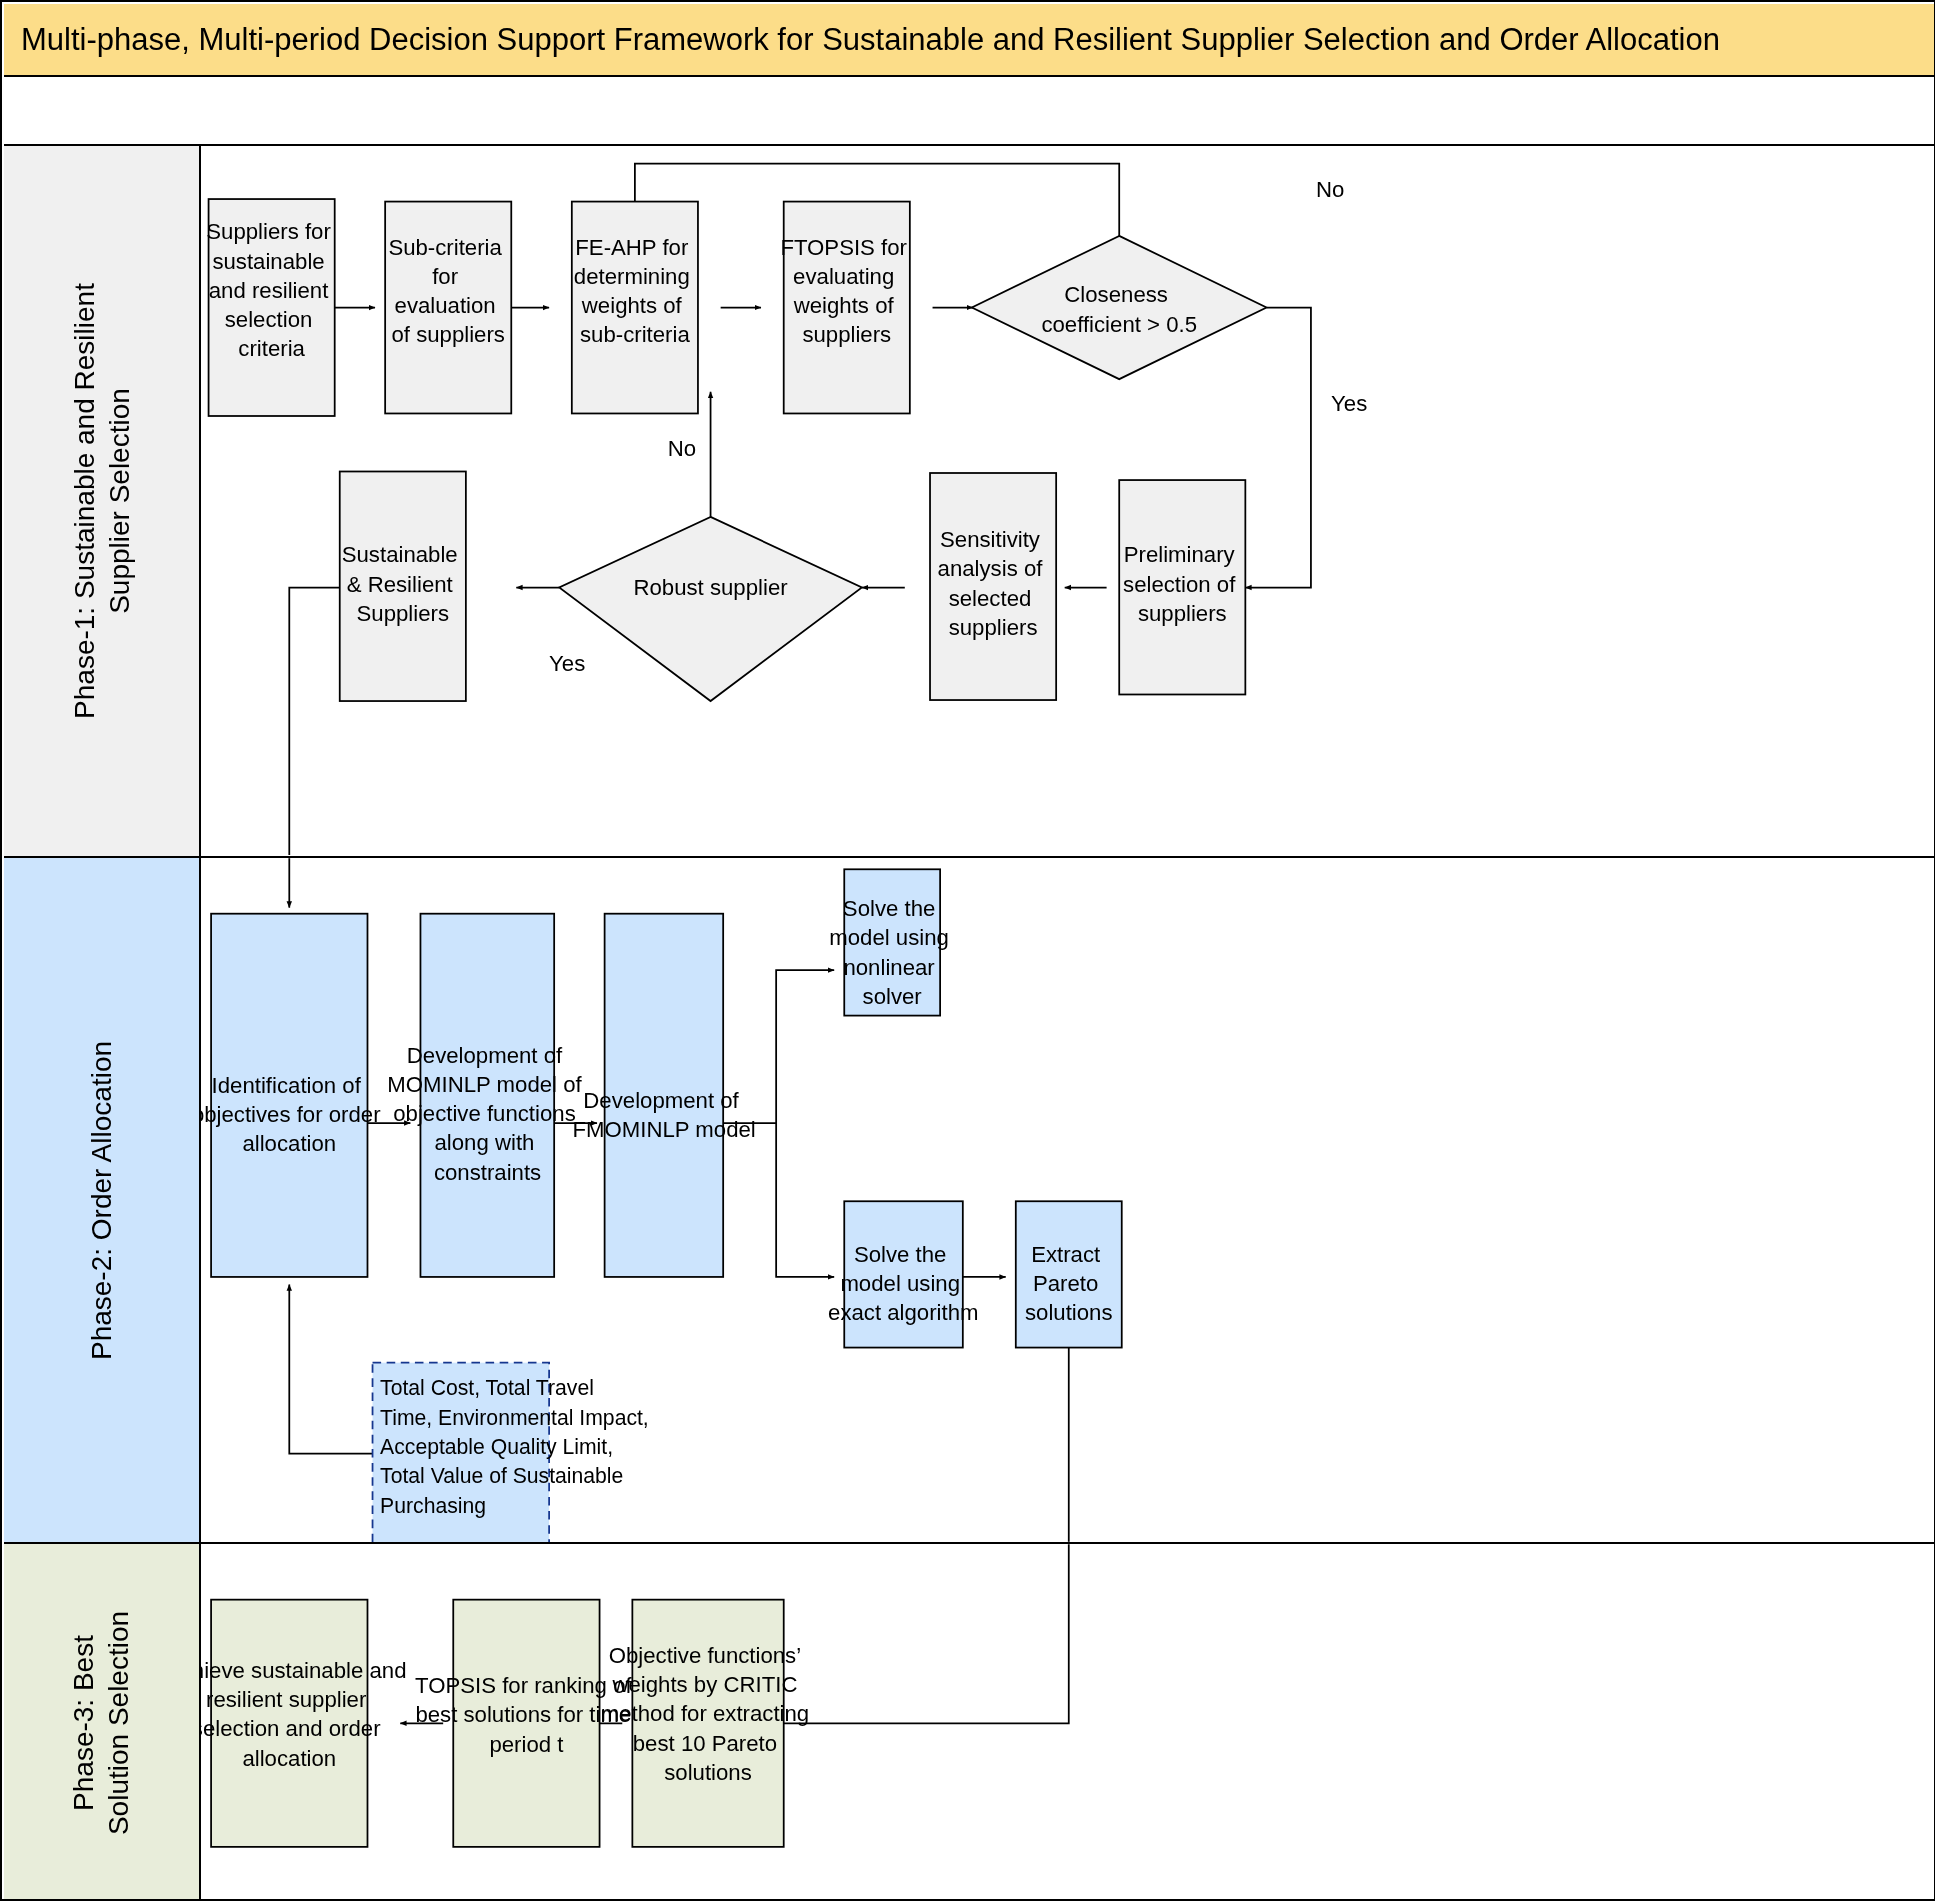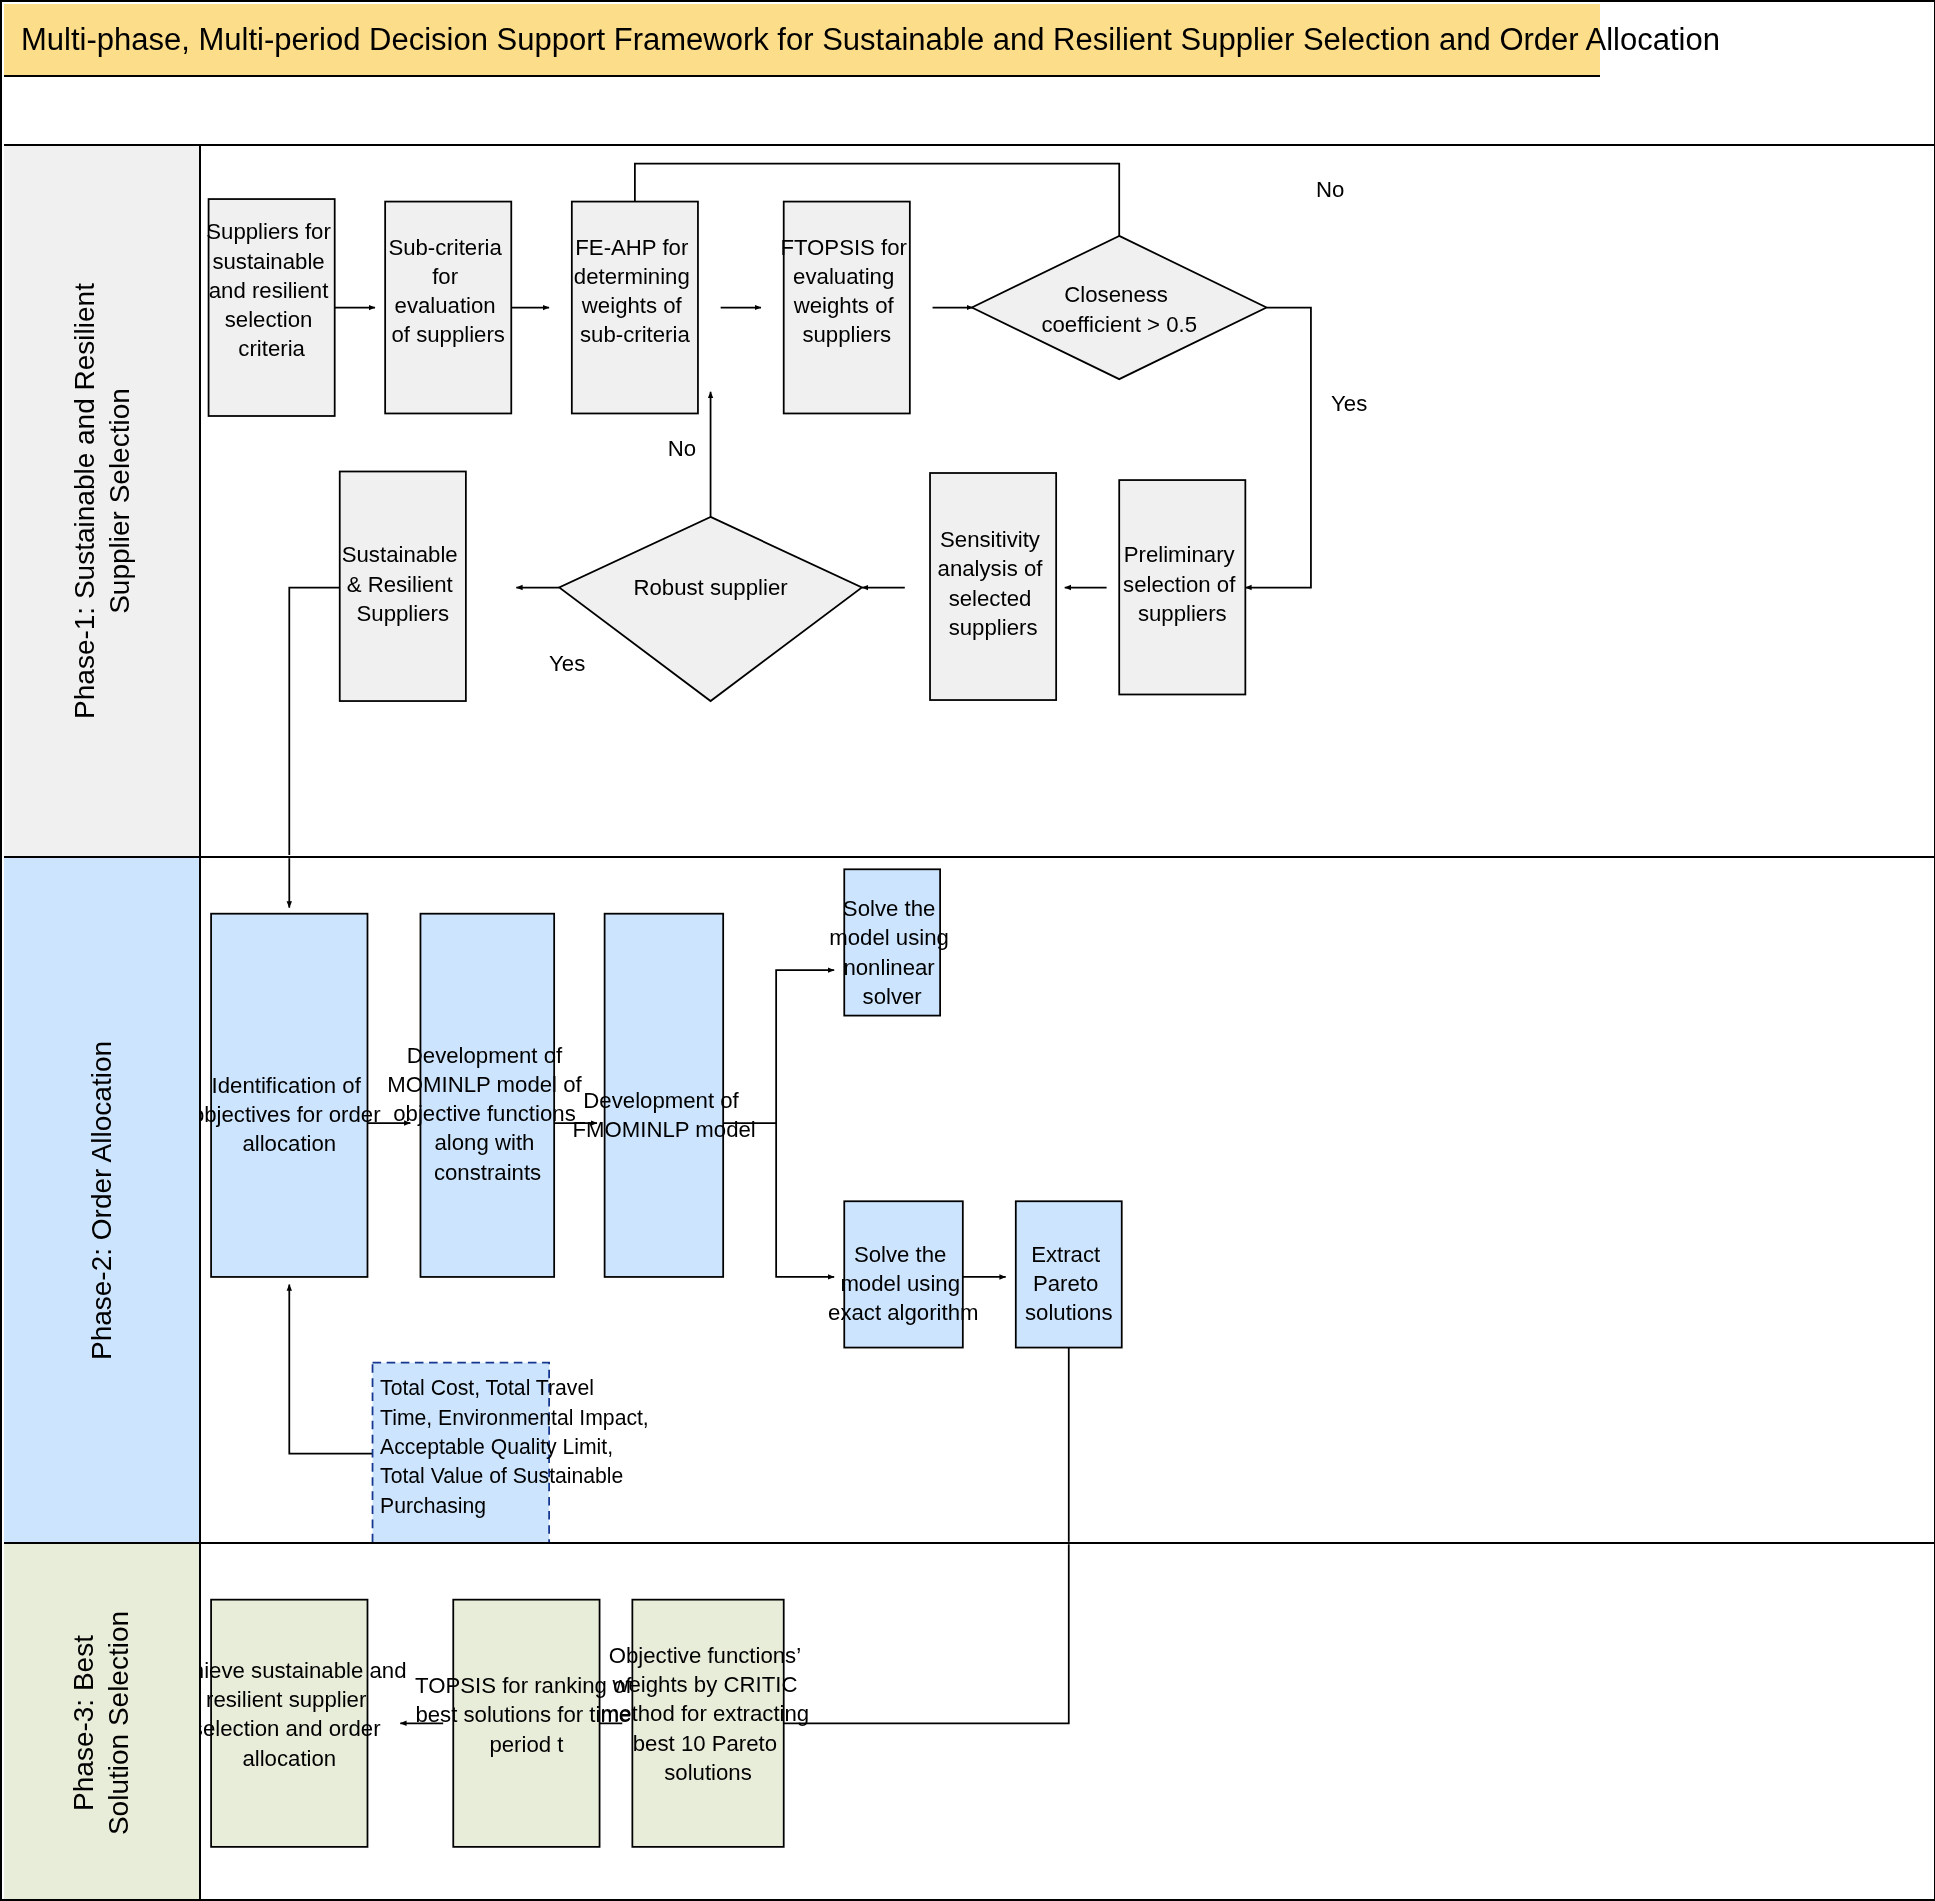--- a/index.html
+++ b/index.html
@@ -1,20 +1,20 @@
 <!DOCTYPE html>
 <html style="font-size:8px"><head>
 <meta charset="utf-8">
 <style>
   html,body{margin:0;padding:0;background:#ffffff;}
   body{font-family:"Liberation Sans", sans-serif;}
   #page{position:relative;width:1936px;height:1901px;background:#fff;box-sizing:border-box;
         border:2px solid #000;overflow:hidden;}
   
-  #title-banner{position:absolute;left:2px;top:2px;width:1596px;height:73px;
+  #title-banner{position:absolute;left:2px;top:2px;width:1932px;height:73px;
         background:#fcdd89;border-bottom:2.5px solid #000;box-sizing:border-box;
         display:flex;align-items:center;}
   #title-text{font-size:31px;color:#000;padding-left:17px;white-space:nowrap;
         font-family:"Liberation Sans", sans-serif;}
   
   #spacer-row{position:absolute;left:2px;top:75px;width:1932px;height:69px;
         background:#ffffff;border-bottom:2.5px solid #000;box-sizing:border-box;}
   
   .phase-band{position:absolute;left:2px;width:1932px;box-sizing:border-box;
         border-bottom:2.5px solid #000;}

